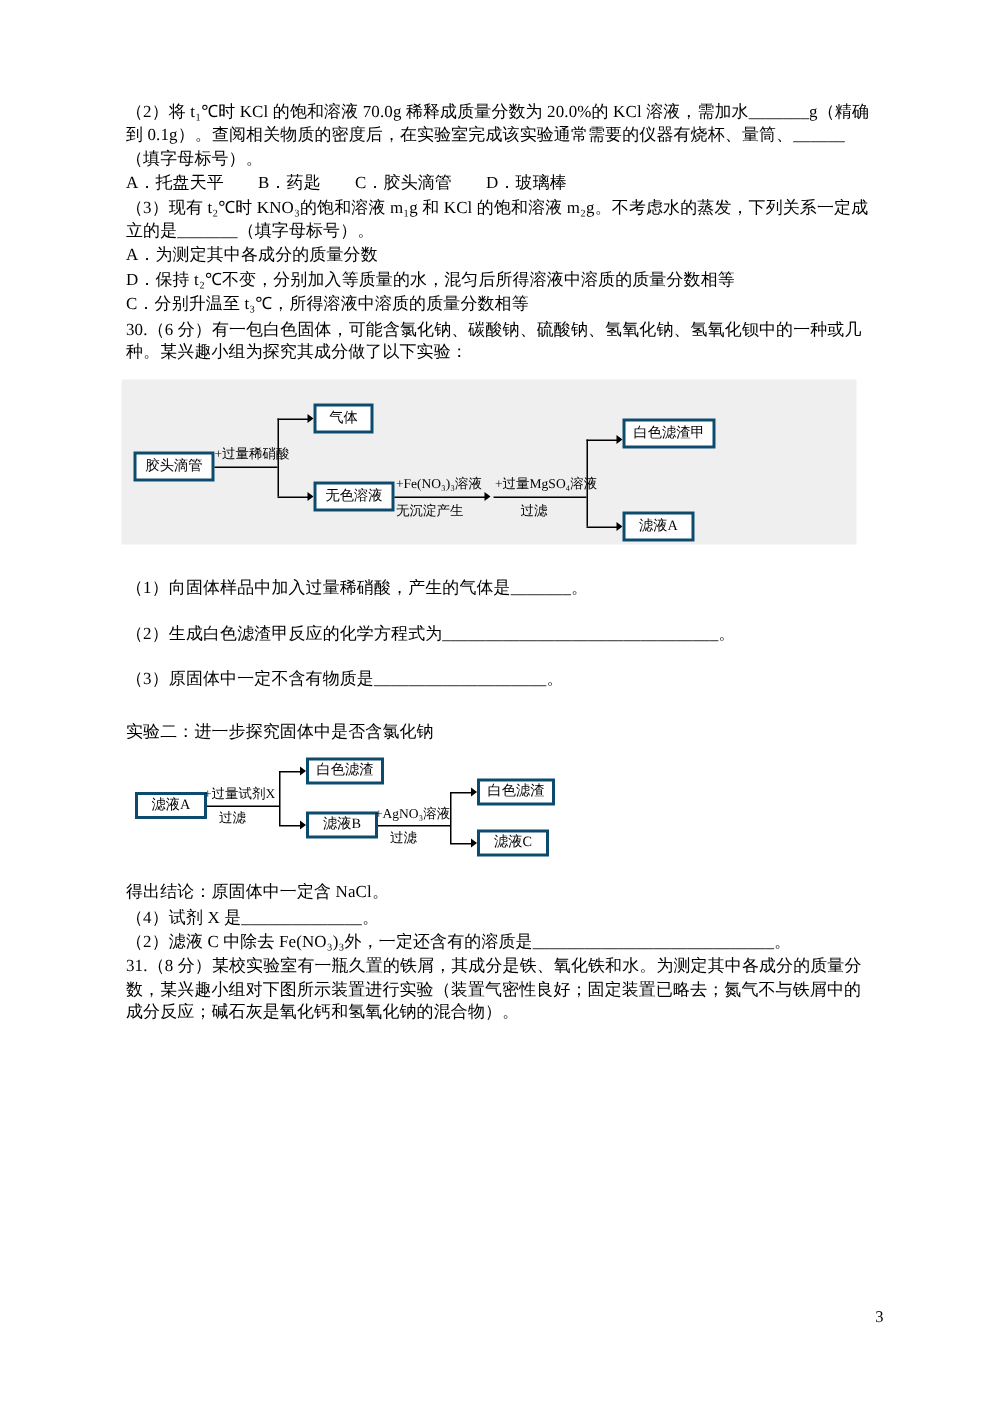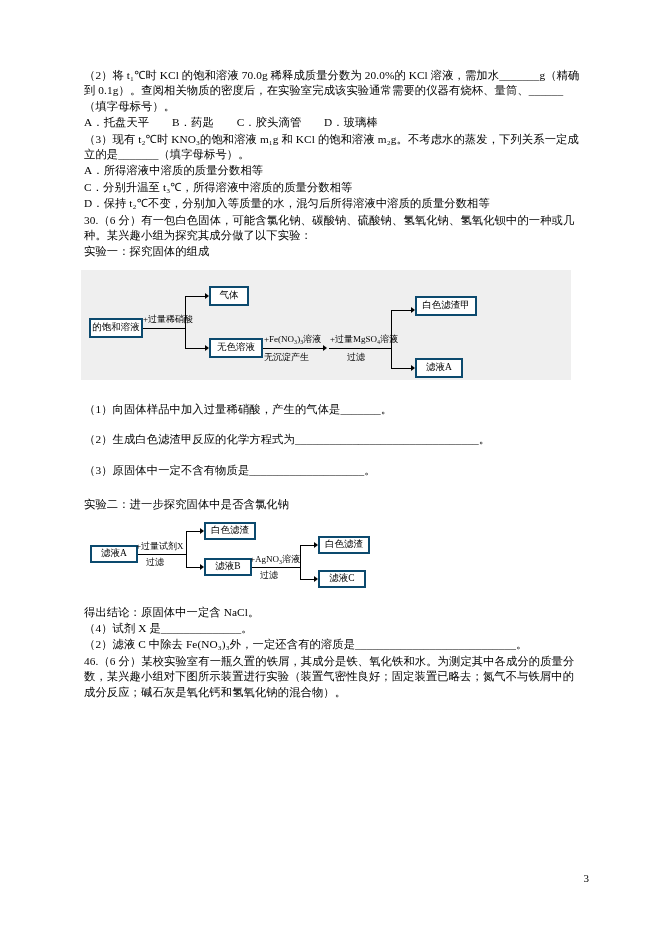--- a/index.html
+++ b/index.html
@@ -96,29 +96,28 @@
 </style>
 </head>
 <body>
 
 <div class="page">
   <div class="content">
 
     <p>（2）将 t₁℃时 KCl 的饱和溶液 70.0g 稀释成质量分数为 20.0%的 KCl 溶液，需加水_______g（精确到 0.1g）。查阅相关物质的密度后，在实验室完成该实验通常需要的仪器有烧杯、量筒、______（填字母标号）。</p>
     <p>A．托盘天平　　B．药匙　　C．胶头滴管　　D．玻璃棒</p>
     <p>（3）现有 t₂℃时 KNO₃的饱和溶液 m₁g 和 KCl 的饱和溶液 m₂g。不考虑水的蒸发，下列关系一定成立的是_______（填字母标号）。</p>
-    <p>A．所得溶液中溶质的质量分数相等</p>
+    <p>A．为测定其中各成分的质量分数</p>
+    <p>D．保持 t₂℃不变，分别加入等质量的水，混匀后所得溶液中溶质的质量分数相等</p>
     <p>C．分别升温至 t₃℃，所得溶液中溶质的质量分数相等</p>
-    <p>D．保持 t₂℃不变，分别加入等质量的水，混匀后所得溶液中溶质的质量分数相等</p>
     <p>30.（6 分）有一包白色固体，可能含氯化钠、碳酸钠、硫酸钠、氢氧化钠、氢氧化钡中的一种或几种。某兴趣小组为探究其成分做了以下实验：</p>
-    <p>实验一：探究固体的组成</p>
 
     <div class="diagram1">
 
-      <div class="box" style="left:8px; top:48px; width:54px; height:20px;">的饱和溶液</div>
+      <div class="box" style="left:8px; top:48px; width:54px; height:20px;">胶头滴管</div>
 
       <div class="ln h" style="left:62px; top:58px; width:42px;"></div>
       <div class="lbl" style="left:62px; top:44px;">+过量稀硝酸</div>
 
       <div class="ln v" style="left:104px; top:26px; height:52px;"></div>
       <div class="ln h" style="left:104px; top:26px; width:22px;"></div>
       <div class="arrow-r" style="left:124px; top:23px;"></div>
       <div class="ln h" style="left:104px; top:78px; width:22px;"></div>
       <div class="arrow-r" style="left:124px; top:75px;"></div>
 
@@ -184,18 +183,18 @@
       <div class="box" style="left:228px; top:15px; width:52px; height:18px;">白色滤渣</div>
 
       <div class="box" style="left:228px; top:49px; width:48px; height:18px;">滤液C</div>
     </div>
 
     <div class="gap22"></div>
 
     <p>得出结论：原固体中一定含 NaCl。</p>
     <p>（4）试剂 X 是______________。</p>
     <p>（2）滤液 C 中除去 Fe(NO₃)₃外，一定还含有的溶质是____________________________。</p>
-    <p>46.（6 分）某校实验室有一瓶久置的铁屑，其成分是铁、氧化铁和水。为测定其中各成分的质量分数，某兴趣小组对下图所示装置进行实验（装置气密性良好；固定装置已略去；氮气不与铁屑中的成分反应；碱石灰是氧化钙和氢氧化钠的混合物）。</p>
+    <p>31.（8 分）某校实验室有一瓶久置的铁屑，其成分是铁、氧化铁和水。为测定其中各成分的质量分数，某兴趣小组对下图所示装置进行实验（装置气密性良好；固定装置已略去；氮气不与铁屑中的成分反应；碱石灰是氧化钙和氢氧化钠的混合物）。</p>
 
   </div>
 
   <div class="pageno">3</div>
 </div>
 
 </body></html>

